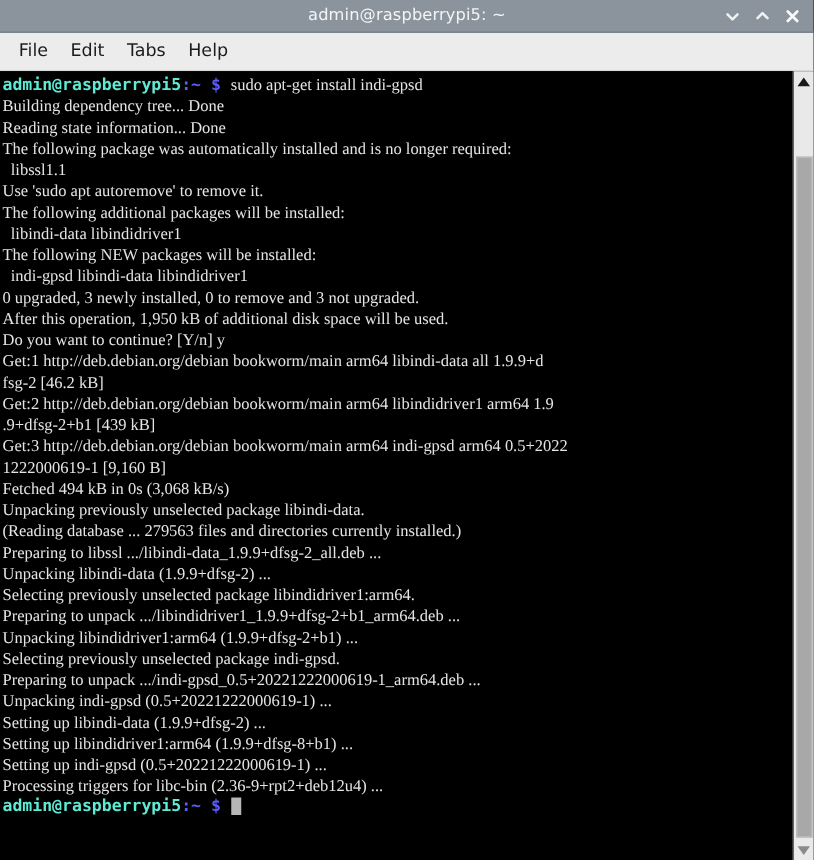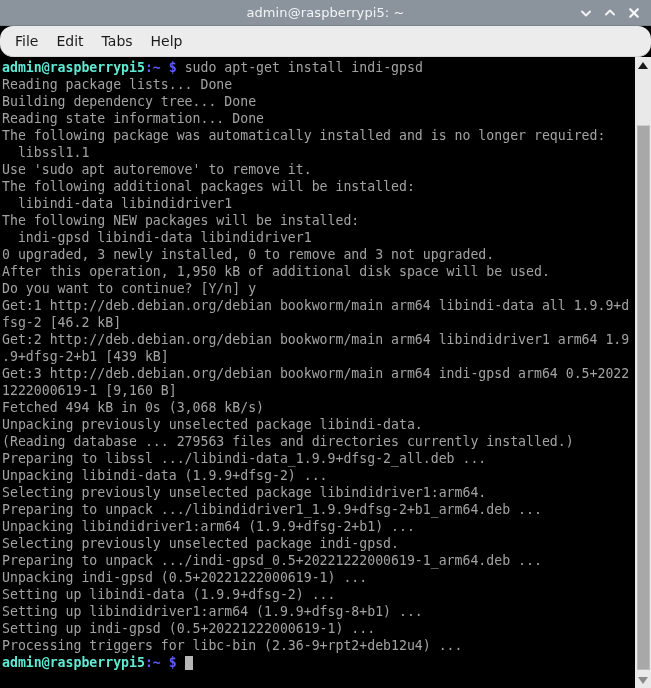--- a/index.html
+++ b/index.html
@@ -66,21 +66,20 @@
 
   
   .menubar {
     height: 31px;
     min-height: 31px;
     background: #ececed;
     display: flex;
     align-items: center;
     padding-left: 6px;
     border-bottom: 1px solid #d7d7d8;
-    border-radius: 13px;
   }
   .menu-item {
     font-family: "DejaVu Sans", "Liberation Sans", sans-serif;
     font-size: 14px;
     color: #1b1b1b;
     padding: 3px 9px;
     cursor: default;
     white-space: nowrap;
   }
 
@@ -102,21 +101,21 @@
     font-family: "DejaVu Sans Mono", monospace;
     font-size: 13.2px;
     line-height: 17px;
     height: 17px;
     color: #d6d6d6;
     white-space: pre;
     letter-spacing: 0px;
   }
   .c-green  { color: #5eead4; font-weight: bold; }
   .c-blue   { color: #5c5cff; font-weight: bold; }
-  .c-white  { color: #a3a3a3; }
+  .c-white  { color: #e5e5e5; font-family: Liberation Serif, serif; }
   .cursor {
     display: inline-block;
     width: 8px;
     height: 14px;
     background: #b6b6b6;
     vertical-align: -3px;
   }
 
   
   .scrollbar {
@@ -193,21 +192,20 @@
   <div class="menubar">
     <div class="menu-item">File</div>
     <div class="menu-item">Edit</div>
     <div class="menu-item">Tabs</div>
     <div class="menu-item">Help</div>
   </div>
 
   <div class="term-area">
     <div class="term-screen" id="term-screen">
         <div class="term-line"><span class="c-green">admin@raspberrypi5</span><span class="c-blue">:~</span><span class="c-blue"> $ </span><span class="c-white">sudo apt-get install indi-gpsd</span></div>
-        <div class="term-line"><span class="c-white">Reading package lists... Done</span></div>
         <div class="term-line"><span class="c-white">Building dependency tree... Done</span></div>
         <div class="term-line"><span class="c-white">Reading state information... Done</span></div>
         <div class="term-line"><span class="c-white">The following package was automatically installed and is no longer required:</span></div>
         <div class="term-line"><span class="c-white">  libssl1.1</span></div>
         <div class="term-line"><span class="c-white">Use 'sudo apt autoremove' to remove it.</span></div>
         <div class="term-line"><span class="c-white">The following additional packages will be installed:</span></div>
         <div class="term-line"><span class="c-white">  libindi-data libindidriver1</span></div>
         <div class="term-line"><span class="c-white">The following NEW packages will be installed:</span></div>
         <div class="term-line"><span class="c-white">  indi-gpsd libindi-data libindidriver1</span></div>
         <div class="term-line"><span class="c-white">0 upgraded, 3 newly installed, 0 to remove and 3 not upgraded.</span></div>

